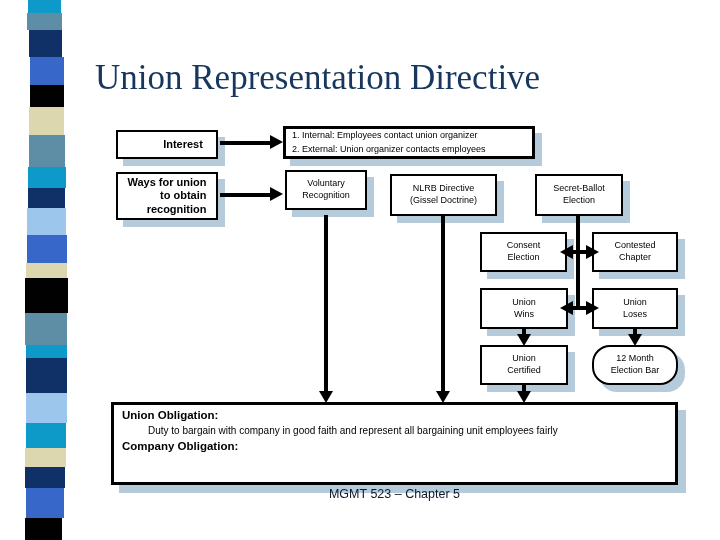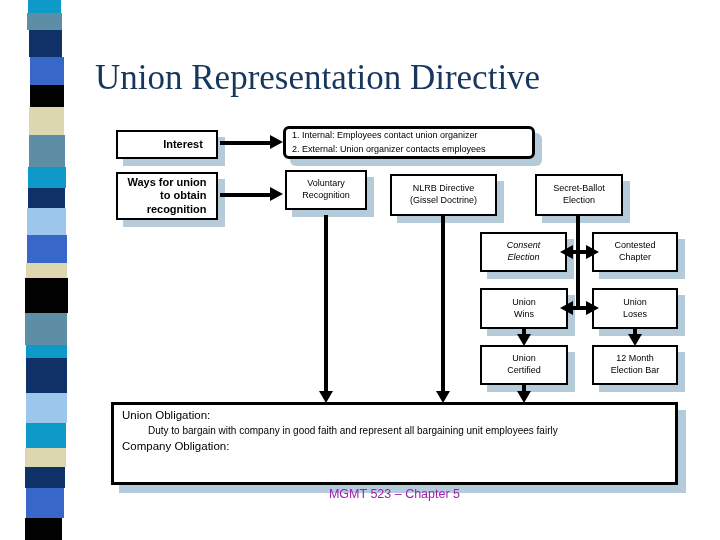--- a/index.html
+++ b/index.html
@@ -17,40 +17,40 @@
     white-space:nowrap;
   }
   
   .fbox{
     position:absolute;background:#fff;border:2px solid #000;box-sizing:border-box;
     box-shadow:7px 7px 0 0 #b6cbd9;
     display:flex;align-items:center;justify-content:center;text-align:center;
     font-size:9px;line-height:1.3;white-space:pre-line;
   }
   .fbox.bold{font-weight:bold;font-size:11px;line-height:1.2;}
-  .fbox.thick{border-width:3px;border-radius:6px;}
+  .fbox.thick{border-width:3px;}
   .fbox.leftalign{flex-direction:column;align-items:flex-start;text-align:left;padding-left:6px;line-height:1.45;}
   
   .shaft-h{position:absolute;height:4px;background:#000;}
   .shaft-v{position:absolute;width:4px;background:#000;}
   .tri-right{position:absolute;width:0;height:0;border-top:7px solid transparent;border-bottom:7px solid transparent;border-left:13px solid #000;}
   .tri-left{position:absolute;width:0;height:0;border-top:7px solid transparent;border-bottom:7px solid transparent;border-right:13px solid #000;}
   .tri-down{position:absolute;width:0;height:0;border-left:7px solid transparent;border-right:7px solid transparent;border-top:12px solid #000;}
   
   .obbox{
     position:absolute;left:111px;top:402px;width:567px;height:83px;box-sizing:border-box;
     background:#fff;border:3px solid #000;box-shadow:8px 8px 0 0 #b6cbd9;
     padding:3px 8px;
   }
-  .ob-head{font-weight:normal;font-size:11.5px;line-height:1.3;}
+  .ob-head{font-weight:bold;font-size:11.5px;line-height:1.3;}
   .ob-body{font-size:10px;line-height:1.35;padding-left:26px;padding-right:6px;margin:1px 0 2px 0;}
   
   .footer{
     position:absolute;left:111px;top:487px;width:567px;text-align:center;
-    font-size:12.5px;color:#a21caf;
+    font-size:12.5px;color:#0f172a;
   }
 </style>
 </head>
 <body>
 
 <div class="stripe">
     <div style="background: rgb(14, 154, 200); height: 13px; margin-left: 28px; width: 33px;"></div>
     <div style="background: rgb(94, 142, 166); height: 17px; margin-left: 27px; width: 35px;"></div>
     <div style="background: rgb(15, 49, 104); height: 27px; margin-left: 29px; width: 33px;"></div>
     <div style="background: rgb(55, 103, 201); height: 28px; margin-left: 30px; width: 34px;"></div>
@@ -113,21 +113,21 @@
 </div>
 
 <div class="shaft-v" style="left:324px;top:215px;height:176px;"></div>
 <div class="tri-down" style="left:319px;top:391px;"></div>
 
 <div class="shaft-v" style="left:441px;top:215px;height:176px;"></div>
 <div class="tri-down" style="left:436px;top:391px;"></div>
 
 <div class="shaft-v" style="left:576px;top:216px;height:94px;"></div>
 
-<div class="fbox" style="left:480px;top:232px;width:87px;height:40px;font-style:italic;">
+<div class="fbox" style="left:480px;top:232px;width:87px;height:40px;">
   <span>Consent
 Election</span>
 </div>
 <div class="fbox" style="left:592px;top:232px;width:86px;height:40px;">
   <span>Contested
 Chapter</span>
 </div>
 
 <div class="shaft-h" style="left:565px;top:250px;width:30px;"></div>
 <div class="tri-left" style="left:560px;top:245px;"></div>
@@ -148,21 +148,21 @@
 
 <div class="shaft-v" style="left:522px;top:328px;height:8px;"></div>
 <div class="tri-down" style="left:517px;top:334px;"></div>
 <div class="shaft-v" style="left:633px;top:328px;height:8px;"></div>
 <div class="tri-down" style="left:628px;top:334px;"></div>
 
 <div class="fbox" style="left:480px;top:345px;width:88px;height:40px;">
   <span>Union
 Certified</span>
 </div>
-<div class="fbox" style="left:592px;top:345px;width:86px;height:40px;">
+<div class="fbox" style="left:592px;top:345px;width:86px;height:40px;border-radius:18px;">
   <span>12 Month
 Election Bar</span>
 </div>
 
 <div class="shaft-v" style="left:522px;top:384px;height:8px;"></div>
 <div class="tri-down" style="left:517px;top:391px;"></div>
 
 <div class="obbox">
   <div class="ob-head">Union Obligation:</div>
   <div class="ob-body">Duty to bargain with company in good faith and represent all bargaining unit employees fairly</div>

